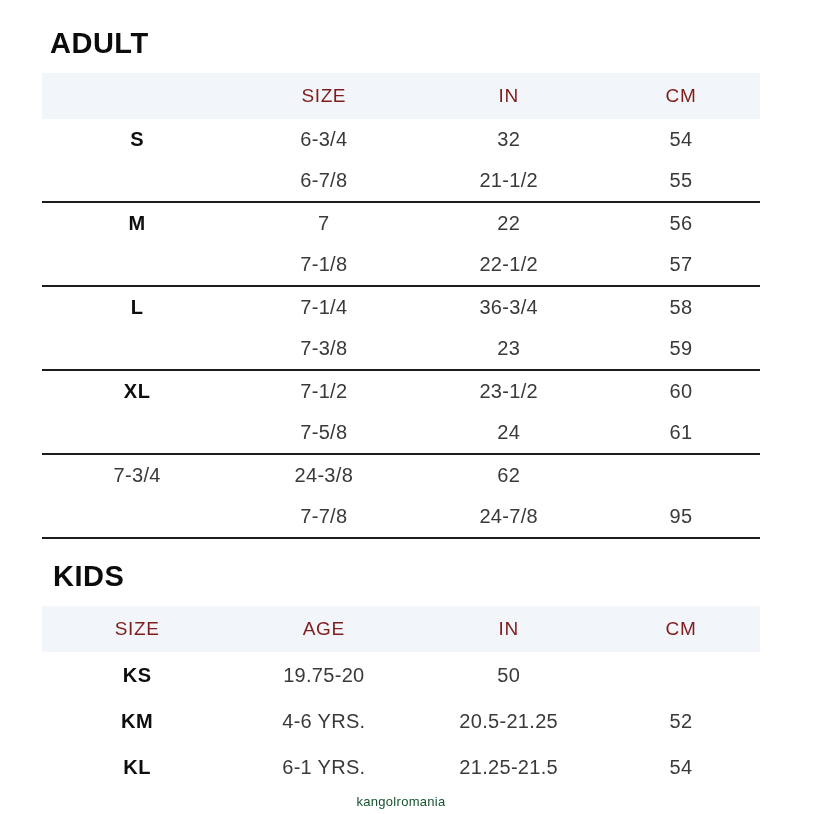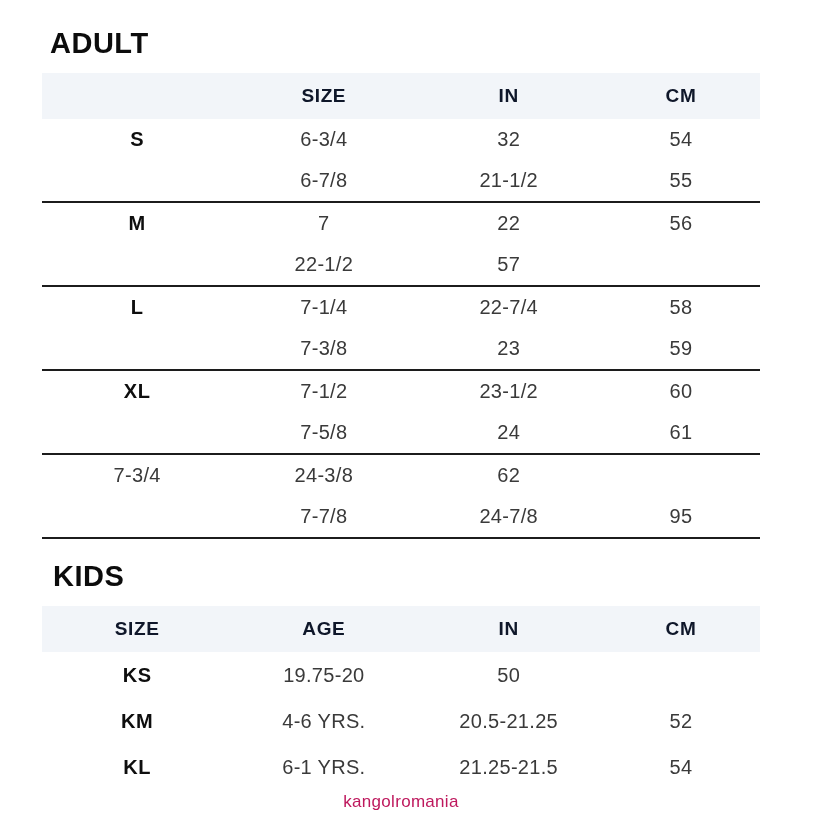--- a/index.html
+++ b/index.html
@@ -27,24 +27,24 @@
   #kids-title  { margin: 20px 0 0 53px; }
   .table {
     margin: 13px 42px 0 42px;
   }
   .thead {
     display: grid;
     grid-template-columns: 26.5% 25.5% 26% 22%;
     align-items: center;
     height: 46px;
     background: #f2f5f9;
-    font-weight: 700;
+    font-weight: 400;
     font-size: 19px;
     letter-spacing: 0.6px;
-    color: #0f172a;
+    color: #7f1d1d;
   }
   .cell { text-align: center; }
   .group {
     border-bottom: 2px solid #1c1c1c;
   }
   .row {
     display: grid;
     grid-template-columns: 26.5% 25.5% 26% 22%;
     align-items: center;
     height: 41px;
@@ -55,23 +55,23 @@
   }
   .row .label {
     font-weight: 700;
     color: #0e0e0e;
     letter-spacing: 0.6px;
   }
   .kids-table .row { height: 46px; }
   .footer {
     margin-top: 2px;
     text-align: center;
-    font-size: 17px;
+    font-size: 13px;
     line-height: 20px;
-    color: #be185d;
+    color: #14532d;
     letter-spacing: 0.3px;
   }
 </style>
 </head>
 <body>
 
 <div class="page">
 
   <h1 class="section-title" id="adult-title">ADULT</h1>
 
@@ -100,30 +100,31 @@
 
     <div class="group">
       <div class="row">
         <div class="cell label">M</div>
         <div class="cell">7</div>
         <div class="cell">22</div>
         <div class="cell">56</div>
       </div>
       <div class="row">
         <div class="cell label"></div>
+        <div class="cell">7-1/8</div>
         <div class="cell">22-1/2</div>
         <div class="cell">57</div>
       </div>
     </div>
 
     <div class="group">
       <div class="row">
         <div class="cell label">L</div>
         <div class="cell">7-1/4</div>
-        <div class="cell">22-7/4</div>
+        <div class="cell">36-3/4</div>
         <div class="cell">58</div>
       </div>
       <div class="row">
         <div class="cell label"></div>
         <div class="cell">7-3/8</div>
         <div class="cell">23</div>
         <div class="cell">59</div>
       </div>
     </div>
 

